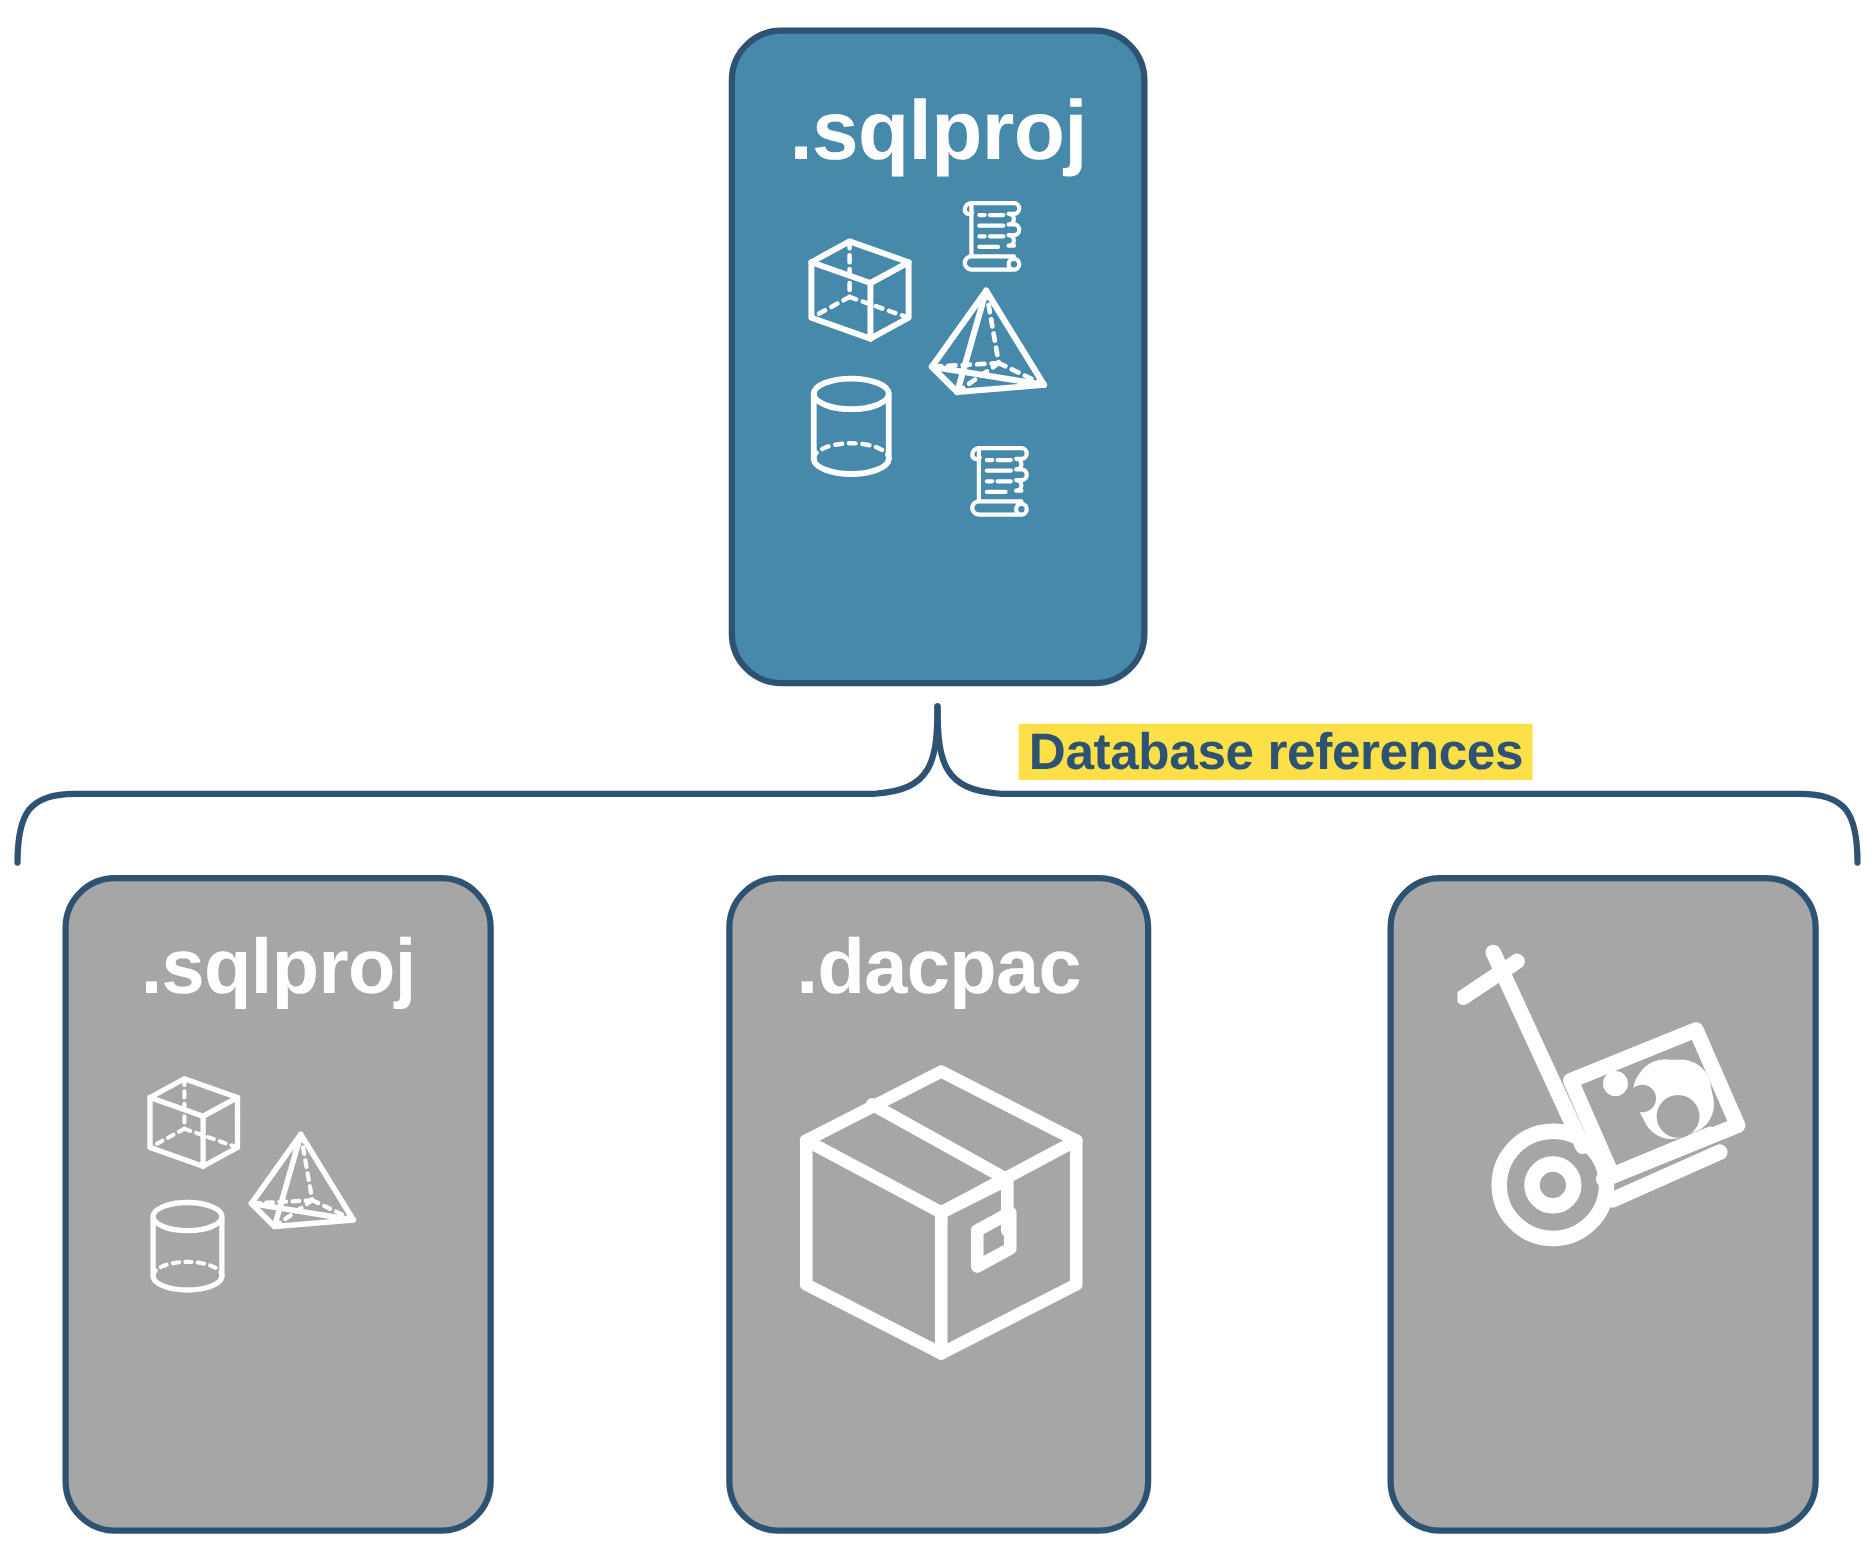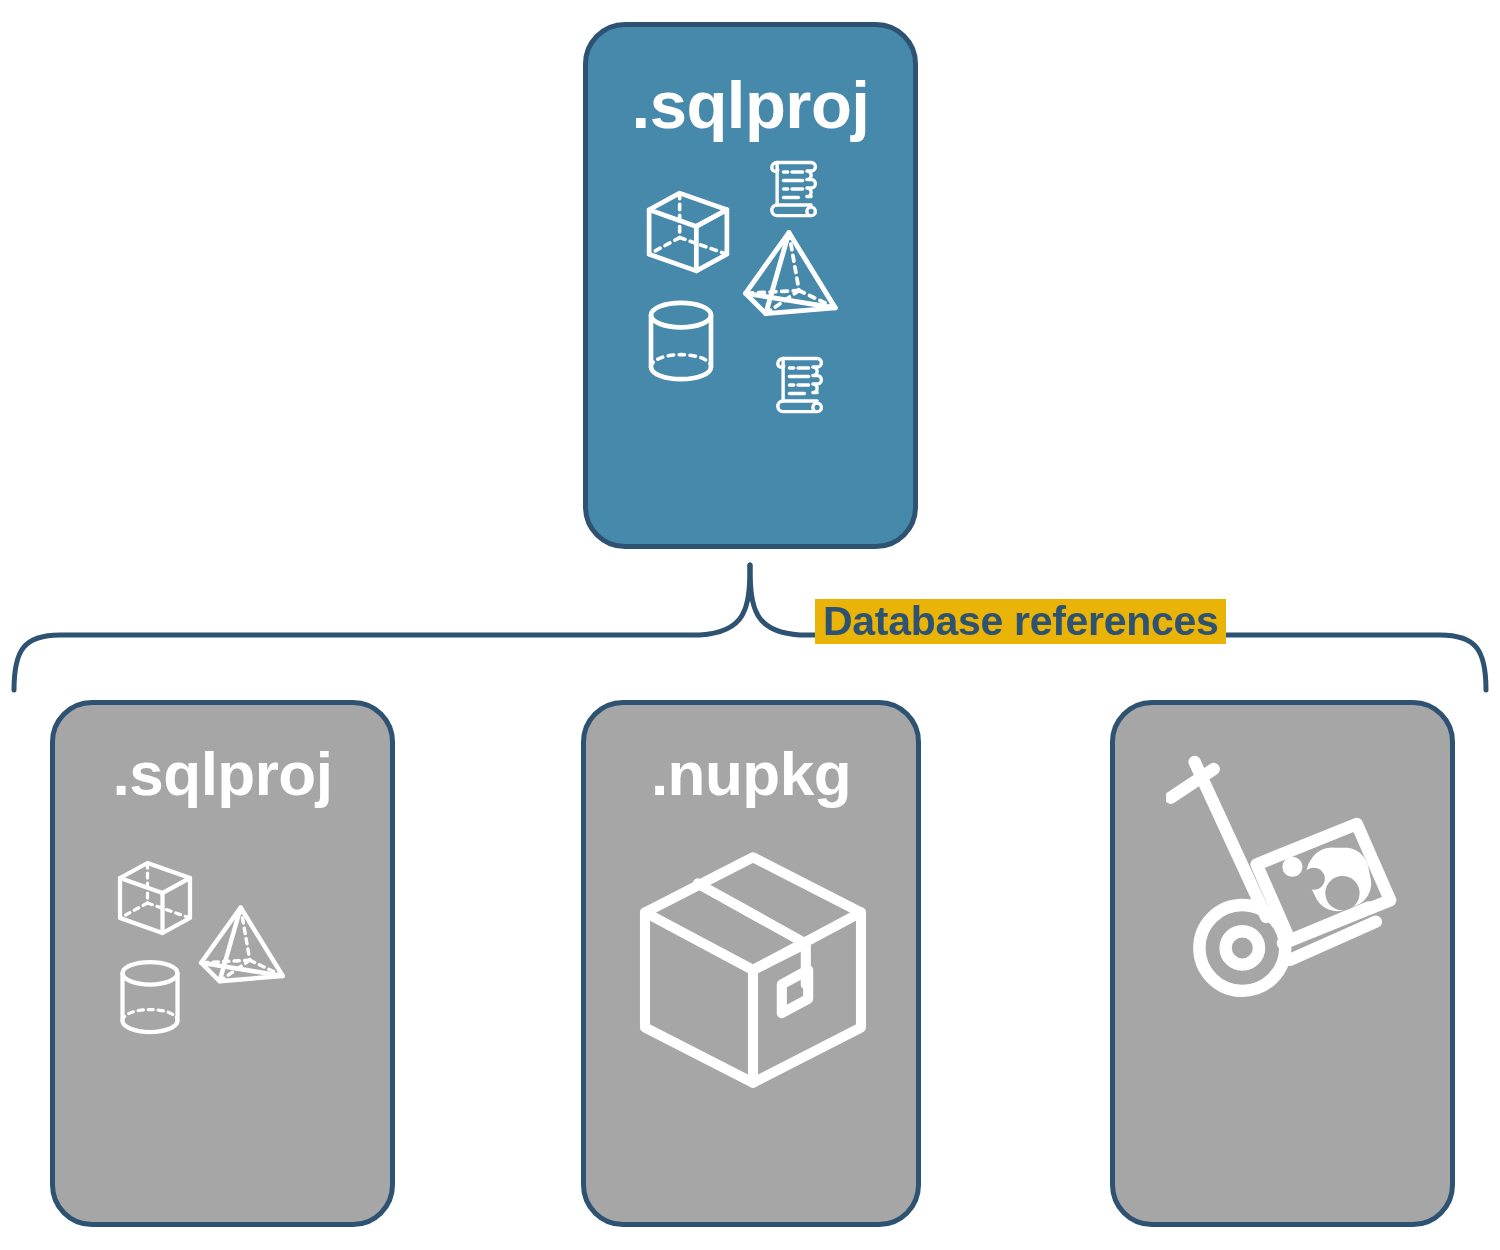--- a/index.html
+++ b/index.html
@@ -98,24 +98,23 @@
   }
   #brace-label {
     position: absolute;
     left: 815px;
     top: 579px;
     font-size: 41px;
     font-weight: bold;
     color: #2E5272;
     letter-spacing: -0.3px;
     white-space: nowrap;
-    background: #eab308;
+    background: #fde047;
     padding: 0 8px;
     line-height: 1.1;
-    margin-top: 20px;
   }
 </style>
 </head>
 <body>
 
 <div id="stage">
 
   <div class="card" id="card-root">
     <div class="card-label">.sqlproj</div>
     <div class="icon-area">
@@ -237,21 +236,21 @@
           <path d="M50 14 V52"></path>
           <path d="M6 52 a22 9 0 0 0 44 0"></path>
         </g>
         <path fill="none" stroke="#ffffff" stroke-width="2.6" stroke-dasharray="4 4" stroke-linecap="round" d="M6 52 a22 9 0 0 1 44 0"></path>
       </svg>
 
     </div>
   </div>
 
   <div class="card card-gray" id="card-dacpac">
-    <div class="card-label">.nupkg</div>
+    <div class="card-label">.dacpac</div>
     <div class="icon-area">
       <svg class="abs" style="left:17px; top:20px;" width="240" height="250" viewBox="0 0 100 104">
         <g fill="none" stroke="#ffffff" stroke-width="4.2" stroke-linejoin="round" stroke-linecap="round">
           <path d="M50 5 L95 28 V76 L50 99 L5 76 V28 Z"></path>
           <path d="M5 28 L50 52 L95 28"></path>
           <path d="M50 52 V99"></path>
           <path d="M27 16 L72 41"></path>
           <path d="M72 41 L72 58"></path>
           <path d="M27 16 L27 16"></path>
           <path d="M50 52 L72 41"></path>

